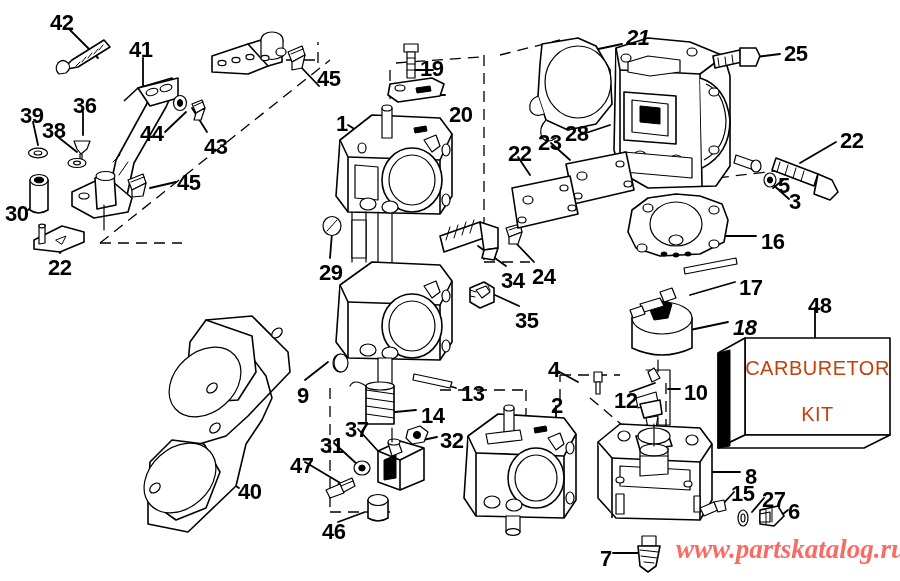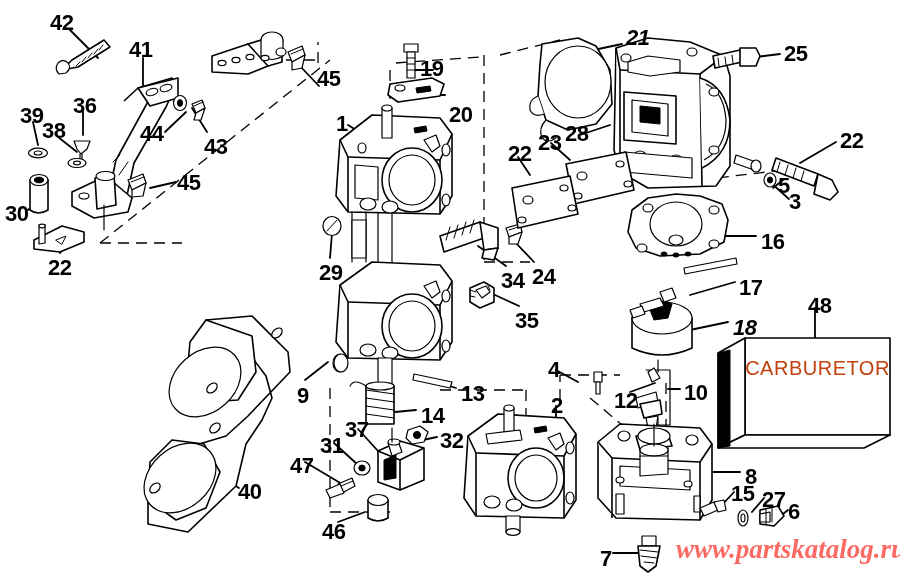--- a/index.html
+++ b/index.html
@@ -554,16 +554,17 @@
   <div class="calloutL" style="left:290px;top:455px;">47</div>
   <div class="calloutL" style="left:745px;top:466px;">8</div>
   <div class="calloutL" style="left:238px;top:481px;">40</div>
   <div class="calloutL" style="left:731px;top:483px;">15</div>
   <div class="calloutL" style="left:762px;top:489px;">27</div>
   <div class="calloutL" style="left:788px;top:501px;">6</div>
   <div class="calloutL" style="left:322px;top:521px;">46</div>
   <div class="calloutL" style="left:600px;top:548px;">7</div>
 
   <div class="kitText" style="left:745px;top:357px;width:145px;">CARBURETOR</div>
+  <div class="kitText" style="left:745px;top:403px;width:145px;">KIT</div>
 
   <div id="watermark">www.partskatalog.ru</div>
 
 </div>
 
 </body></html>

